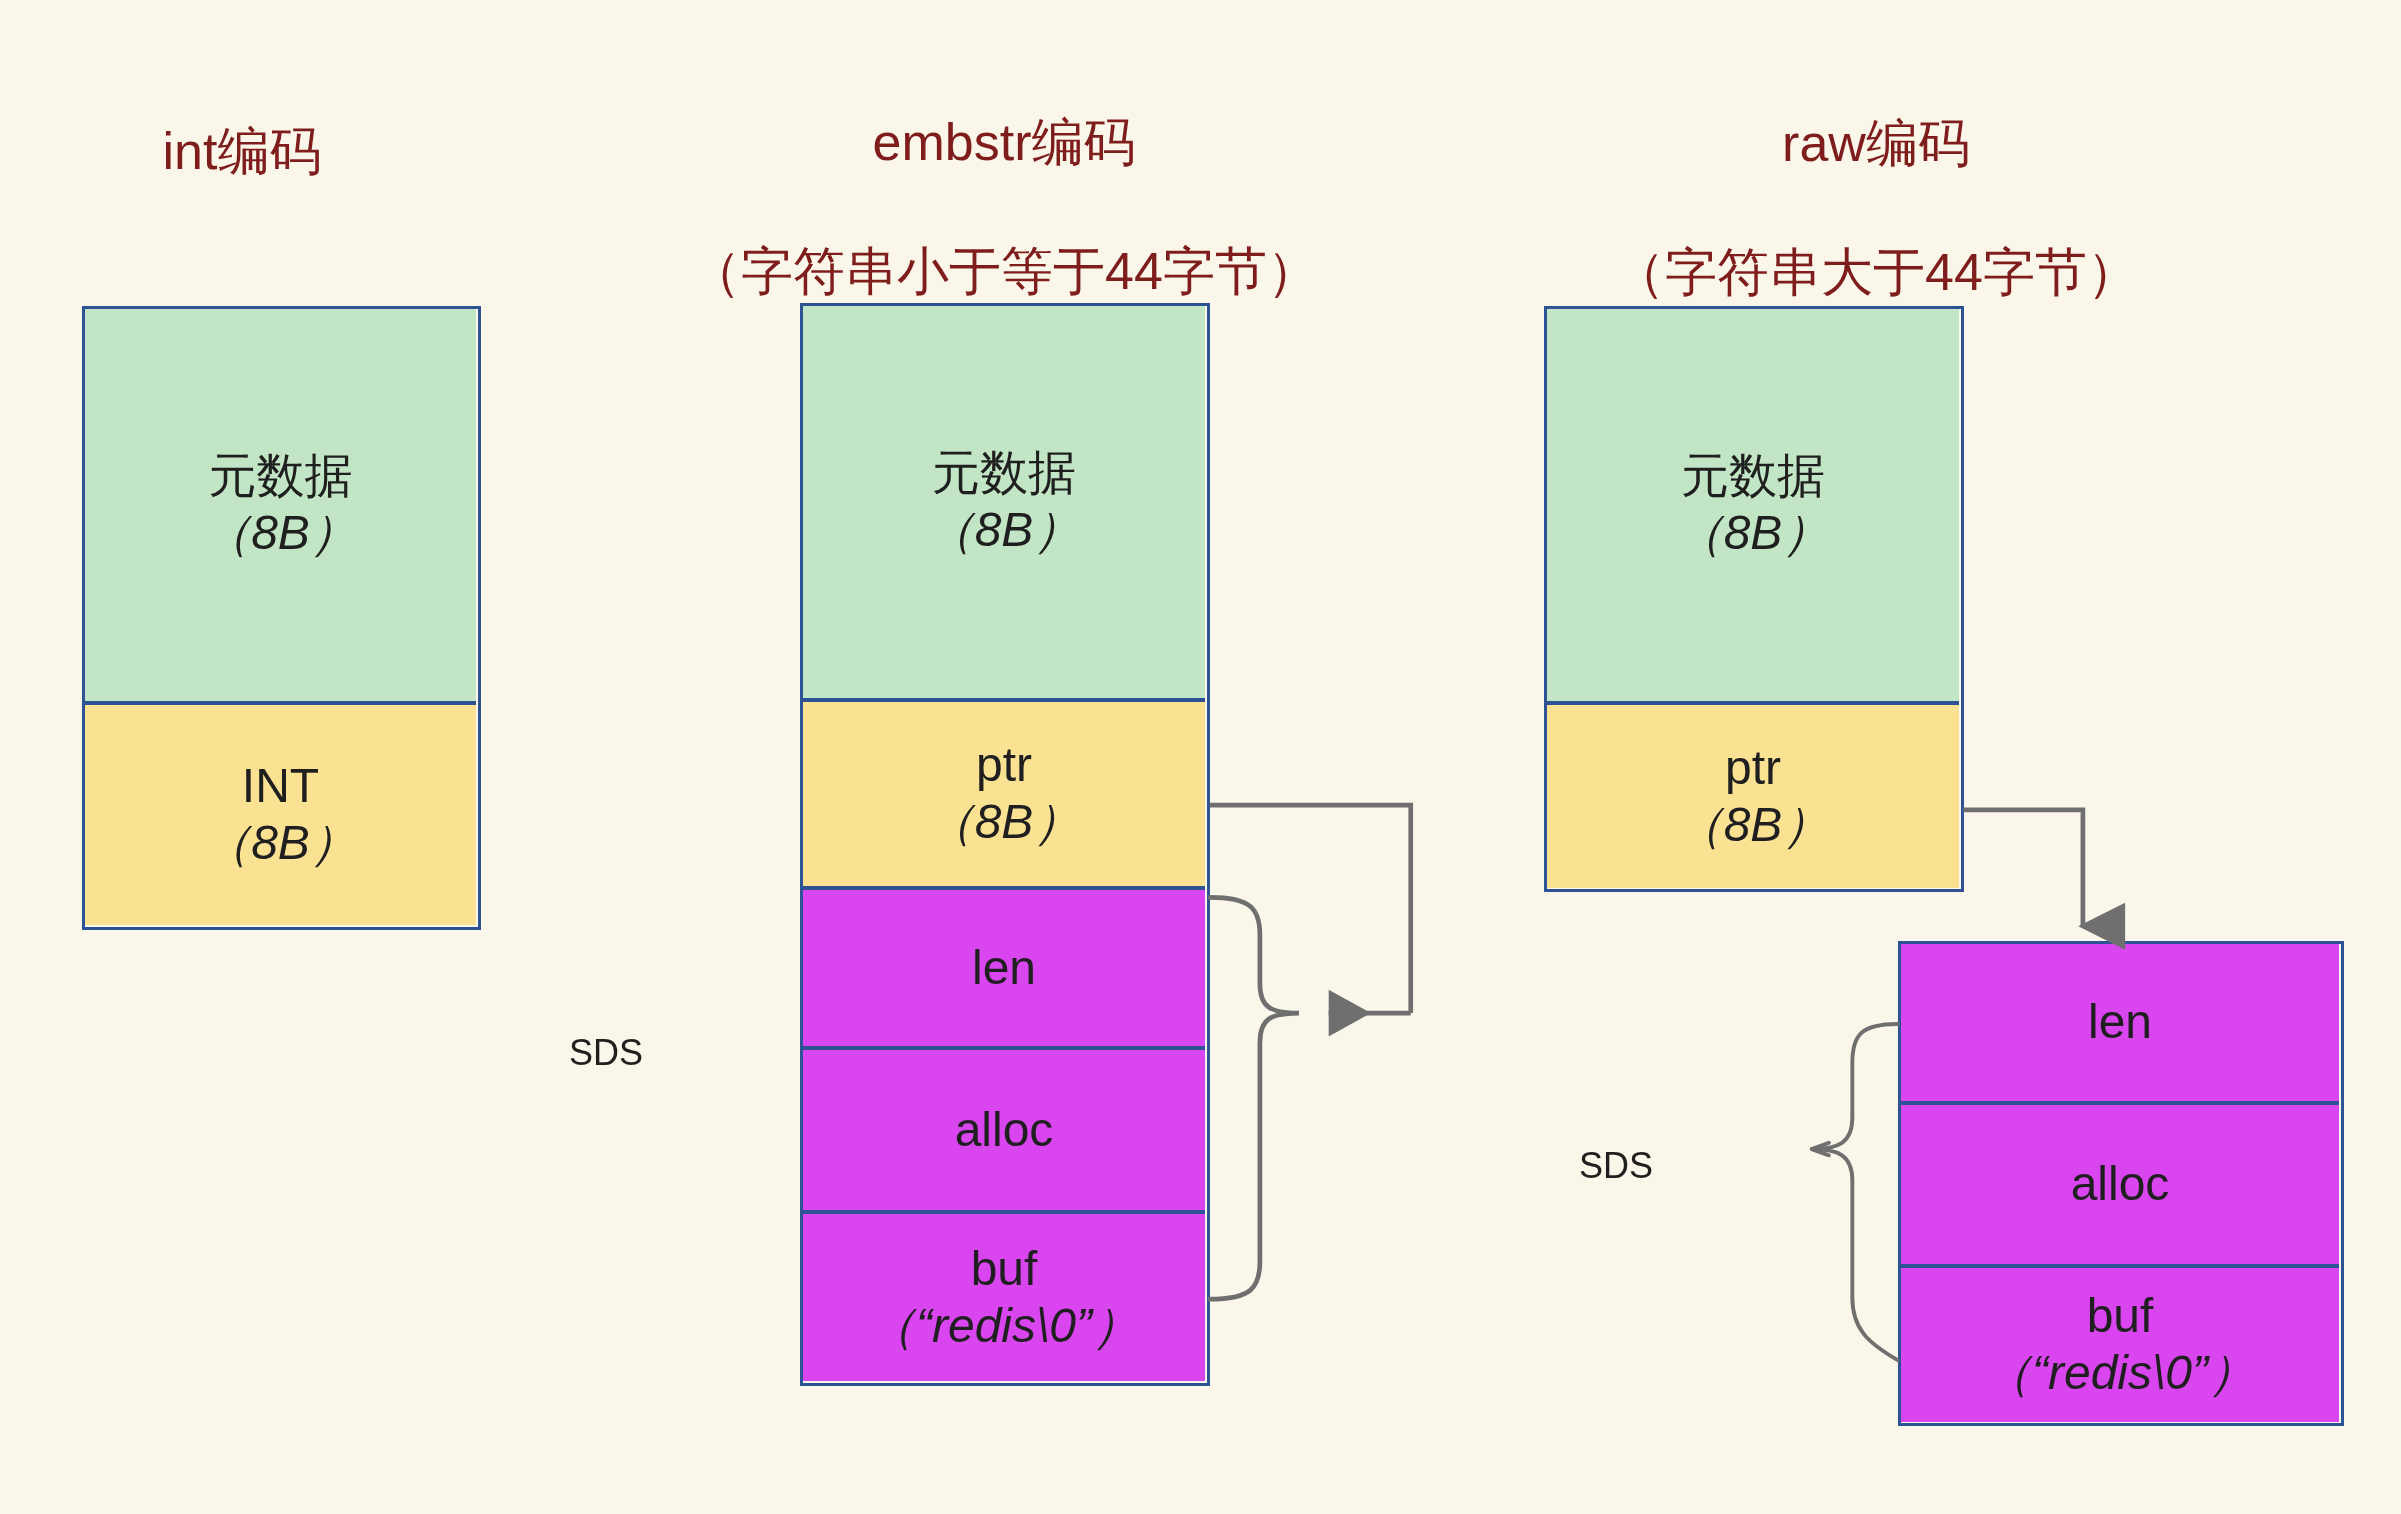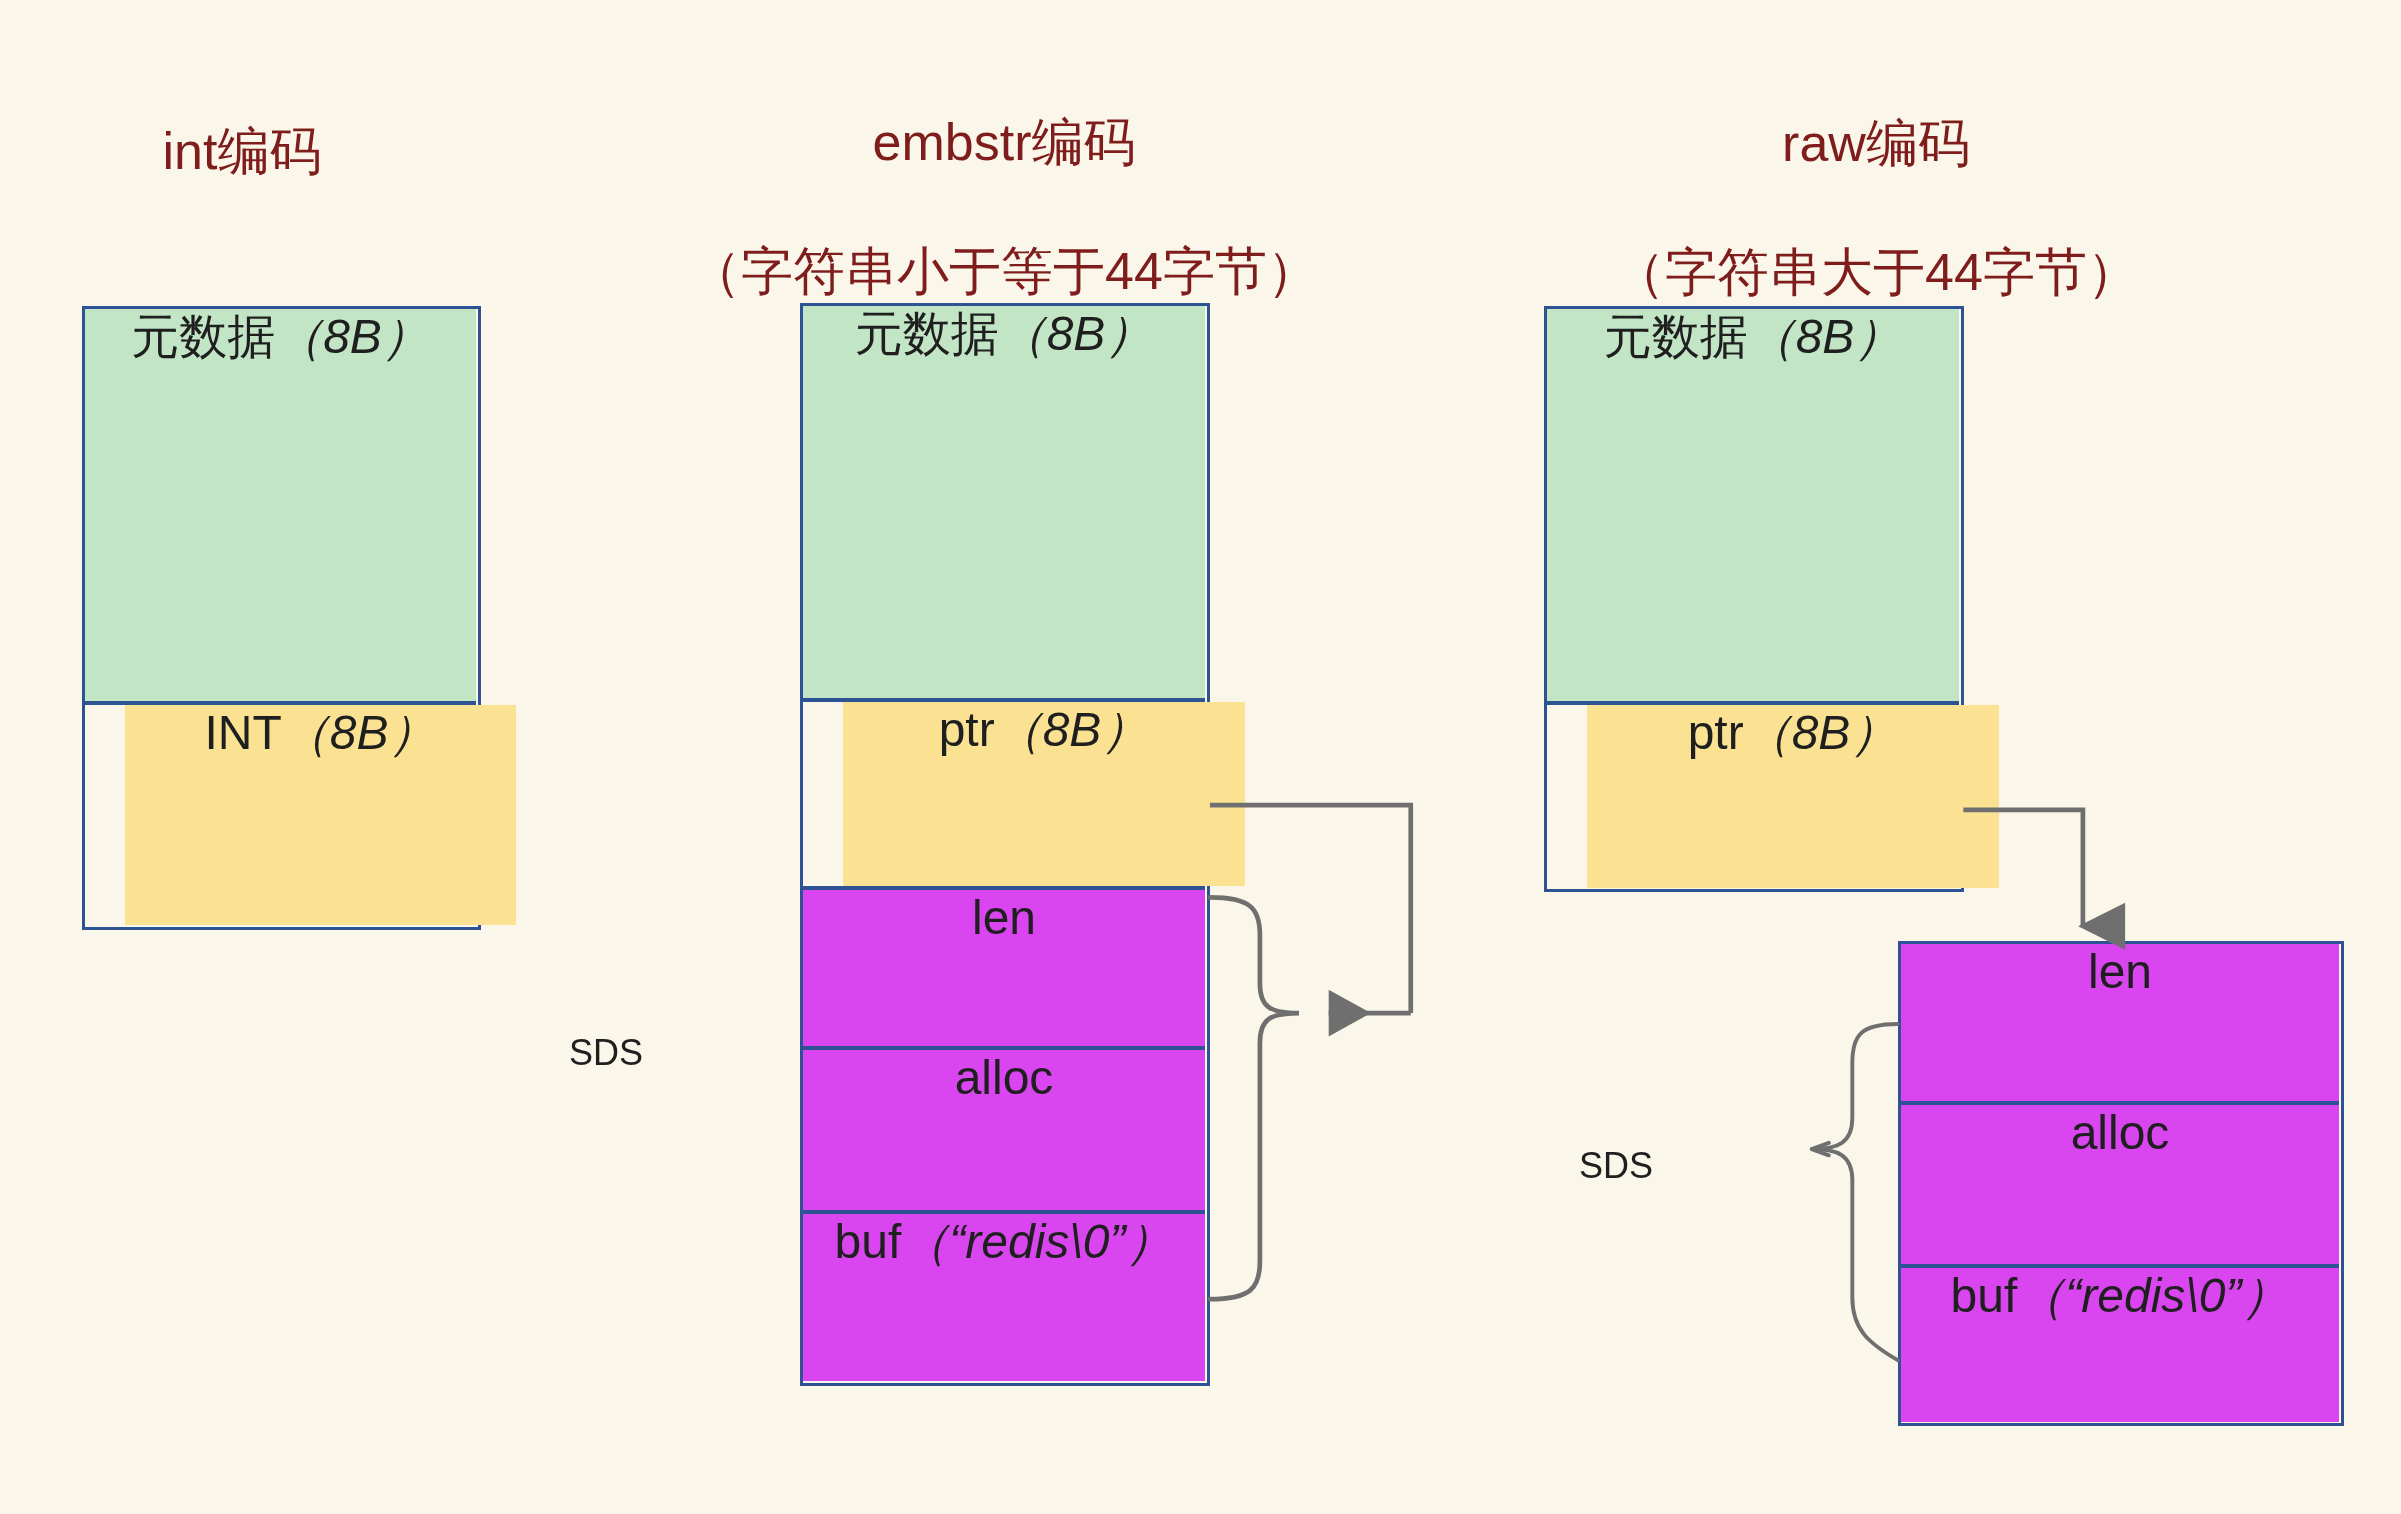--- a/index.html
+++ b/index.html
@@ -27,32 +27,32 @@
   .box {
     position: absolute;
     box-sizing: border-box;
     border: 3.9px solid #2e5395;
     background: #faf7ea;
   }
   .cell {
     position: absolute;
     box-sizing: border-box;
     display: flex;
-    flex-direction: row;
-    align-items: flex-start;
+    flex-direction: column;
+    align-items: center;
     justify-content: center;
     font-size: 48px;
     line-height: 1.18;
     color: #1f1f1f;
     text-align: center;
   }
   .cell .l1 { display: block; }
   .cell .l2 { display: block; font-style: italic; }
   .green { background: #c2e6c5; }
-  .yellow { background: #fbe293; margin-left: 40px; }
+  .yellow { background: #fbe293; }
   .plain  { background: #d946ef; }
   .divider {
     position: absolute;
     background: #2e5395;
     height: 3.9px;
   }
   .sds-label {
     position: absolute;
     font-size: 36px;
     color: #1f1f1f;

